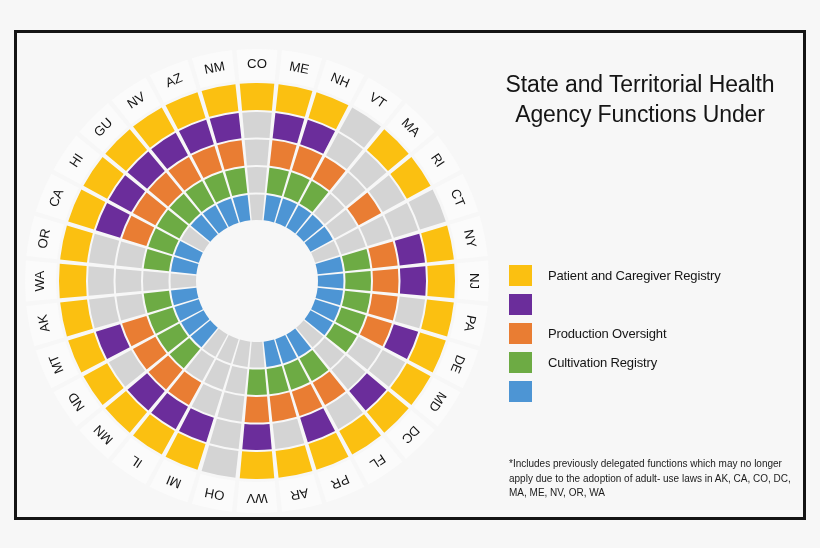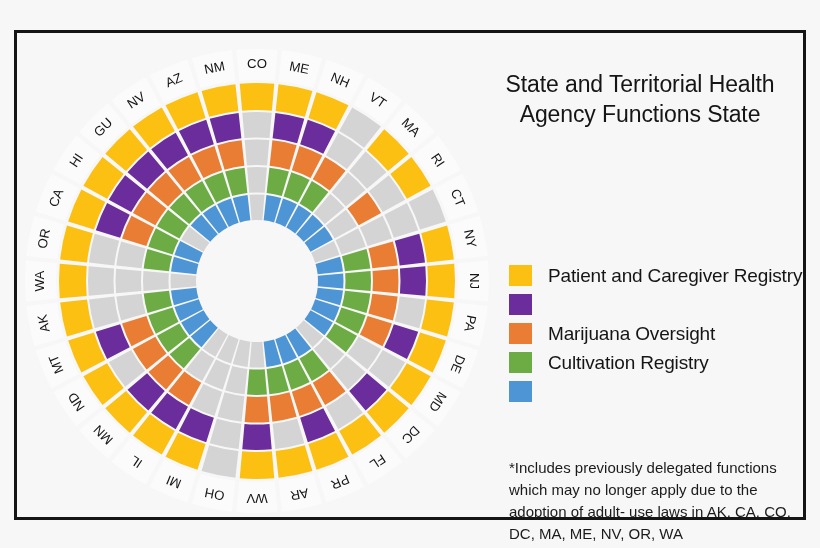--- a/index.html
+++ b/index.html
@@ -67,31 +67,31 @@
     align-items: center;
     height: 29px;
   }
   .legend-swatch {
     width: 23px;
     height: 21px;
     flex: 0 0 auto;
     margin-right: 16px;
   }
   .legend-label {
-    font-size: 19px;
+    font-size: 13px;
     color: #151515;
     white-space: nowrap;
     letter-spacing: -0.15px;
   }
   #footnote {
     position: absolute;
     left: 32px;
     top: 424px;
     width: 290px;
-    font-size: 15px;
+    font-size: 10px;
     line-height: 1.46;
     color: #1b1b1b;
   }
   .state-label {
     font-size: 13.2px;
     fill: #151515;
     font-family: "Liberation Sans", "DejaVu Sans", sans-serif;
   }
 </style>
 </head>
@@ -329,34 +329,34 @@
           <path d="M208.10,138.55A114,114 0 0 1 227.59,134.68L230.37,160.03A88.5,88.5 0 0 0 215.24,163.04Z" fill="#6DAB44"></path>
           <path d="M215.79,164.96A86.5,86.5 0 0 1 230.58,162.01L233.36,187.36A61,61 0 0 0 222.93,189.44Z" fill="#4D95D4"></path>
         </g>
     </svg>
   </div>
 
   <div id="right-panel">
 
     <div id="title-block">
       <div>State and Territorial Health</div>
-      <div>Agency Functions State</div>
+      <div>Agency Functions Under</div>
     </div>
 
     <div id="legend">
         <div class="legend-row">
           <span class="legend-swatch" style="background: rgb(251, 192, 17);"></span>
           <span class="legend-label">Patient and Caregiver Registry</span>
         </div>
         <div class="legend-row">
           <span class="legend-swatch" style="background: rgb(107, 45, 155);"></span>
         </div>
         <div class="legend-row">
           <span class="legend-swatch" style="background: rgb(233, 125, 51);"></span>
-          <span class="legend-label">Marijuana Oversight</span>
+          <span class="legend-label">Production Oversight</span>
         </div>
         <div class="legend-row">
           <span class="legend-swatch" style="background: rgb(109, 171, 68);"></span>
           <span class="legend-label">Cultivation Registry</span>
         </div>
         <div class="legend-row">
           <span class="legend-swatch" style="background: rgb(77, 149, 212);"></span>
         </div>
       </div>
 

